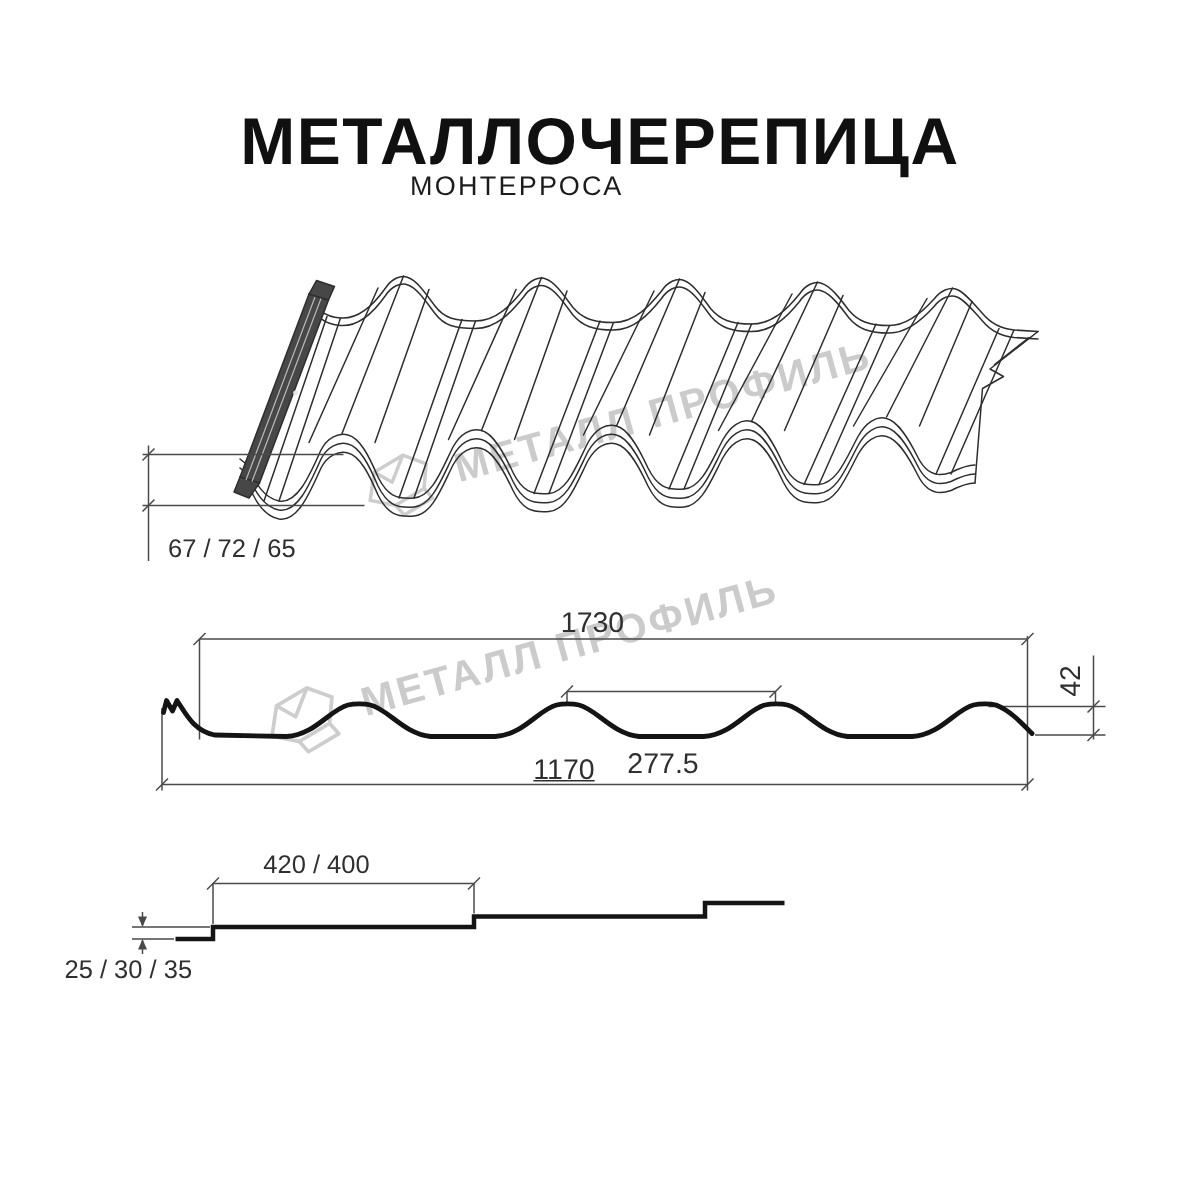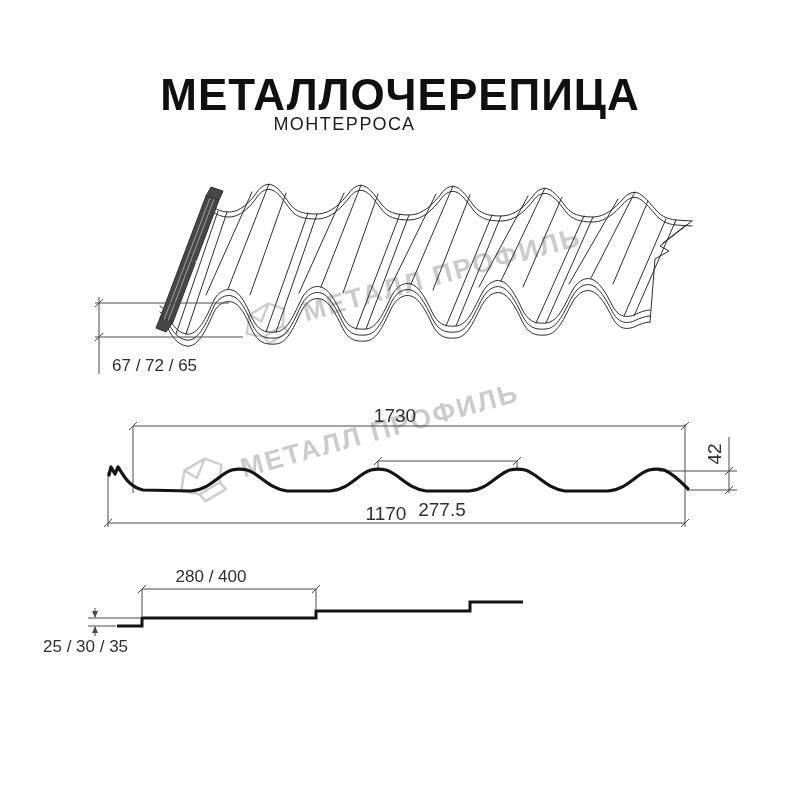--- a/index.html
+++ b/index.html
@@ -137,34 +137,34 @@
          C349,490 359,473 371,470 C375,469 382,469 386,470
          C398,473 408,489 426,491 L469,491
          C488,490 498,473 510,470 C514,469 521,469 525,470
          C537,473 547,489 565,491 L608,491
          C627,490 637,473 649,470 C653,469 660,469 664,470
          C674,474 682,483 688,489"></path>
   </svg>
   <div class="abs dimlabel center" style="left:355px;top:405px;width:80px;">1730</div>
   <div class="abs dimlabel center" style="left:402px;top:466px;width:80px;margin-top:33px;">277.5</div>
   <div class="abs dimlabel center rot90" style="left:685px;top:443px;width:60px;">42</div>
-  <div class="abs dimlabel center" style="left:346px;top:503px;width:80px;">1170</div>
+  <div class="abs dimlabel center" style="left:336px;top:503px;width:80px;text-decoration:underline;">1170</div>
 
   <svg class="abs" style="left:75px;top:580px;" width="460" height="65" viewBox="75 580 460 65">
     <g stroke="#4a4a4a" stroke-width="1" fill="none">
 
       <path d="M142,589 L316,589"></path>
       <path d="M142,589 L142,616 M316,589 L316,609"></path>
       <path d="M138,593 L146,585 M312,593 L320,585"></path>
 
       <path d="M88,618 L140,618 M88,626 L116,626"></path>
       <path d="M95,608 L95,617 M95,636 L95,627"></path>
     </g>
     <g fill="#4a4a4a" stroke="none">
       <path d="M95,618 L92,611 L98,611 Z"></path>
       <path d="M95,626 L92,633 L98,633 Z"></path>
     </g>
     <path fill="none" stroke="#141414" stroke-width="3" stroke-linejoin="miter" stroke-linecap="butt" d="M117,626 L142,626 L142,618 L316,618 L316,611 L470,611 L470,602 L523,602"></path>
   </svg>
-  <div class="abs dimlabel small center" style="left:161px;top:567px;width:100px;">280 / 400</div>
+  <div class="abs dimlabel small center" style="left:161px;top:567px;width:100px;">420 / 400</div>
   <div class="abs dimlabel small" style="left:43px;top:637px;text-align:center;">25 / 30 / 35</div>
 
 </div>
 
 </body></html>

